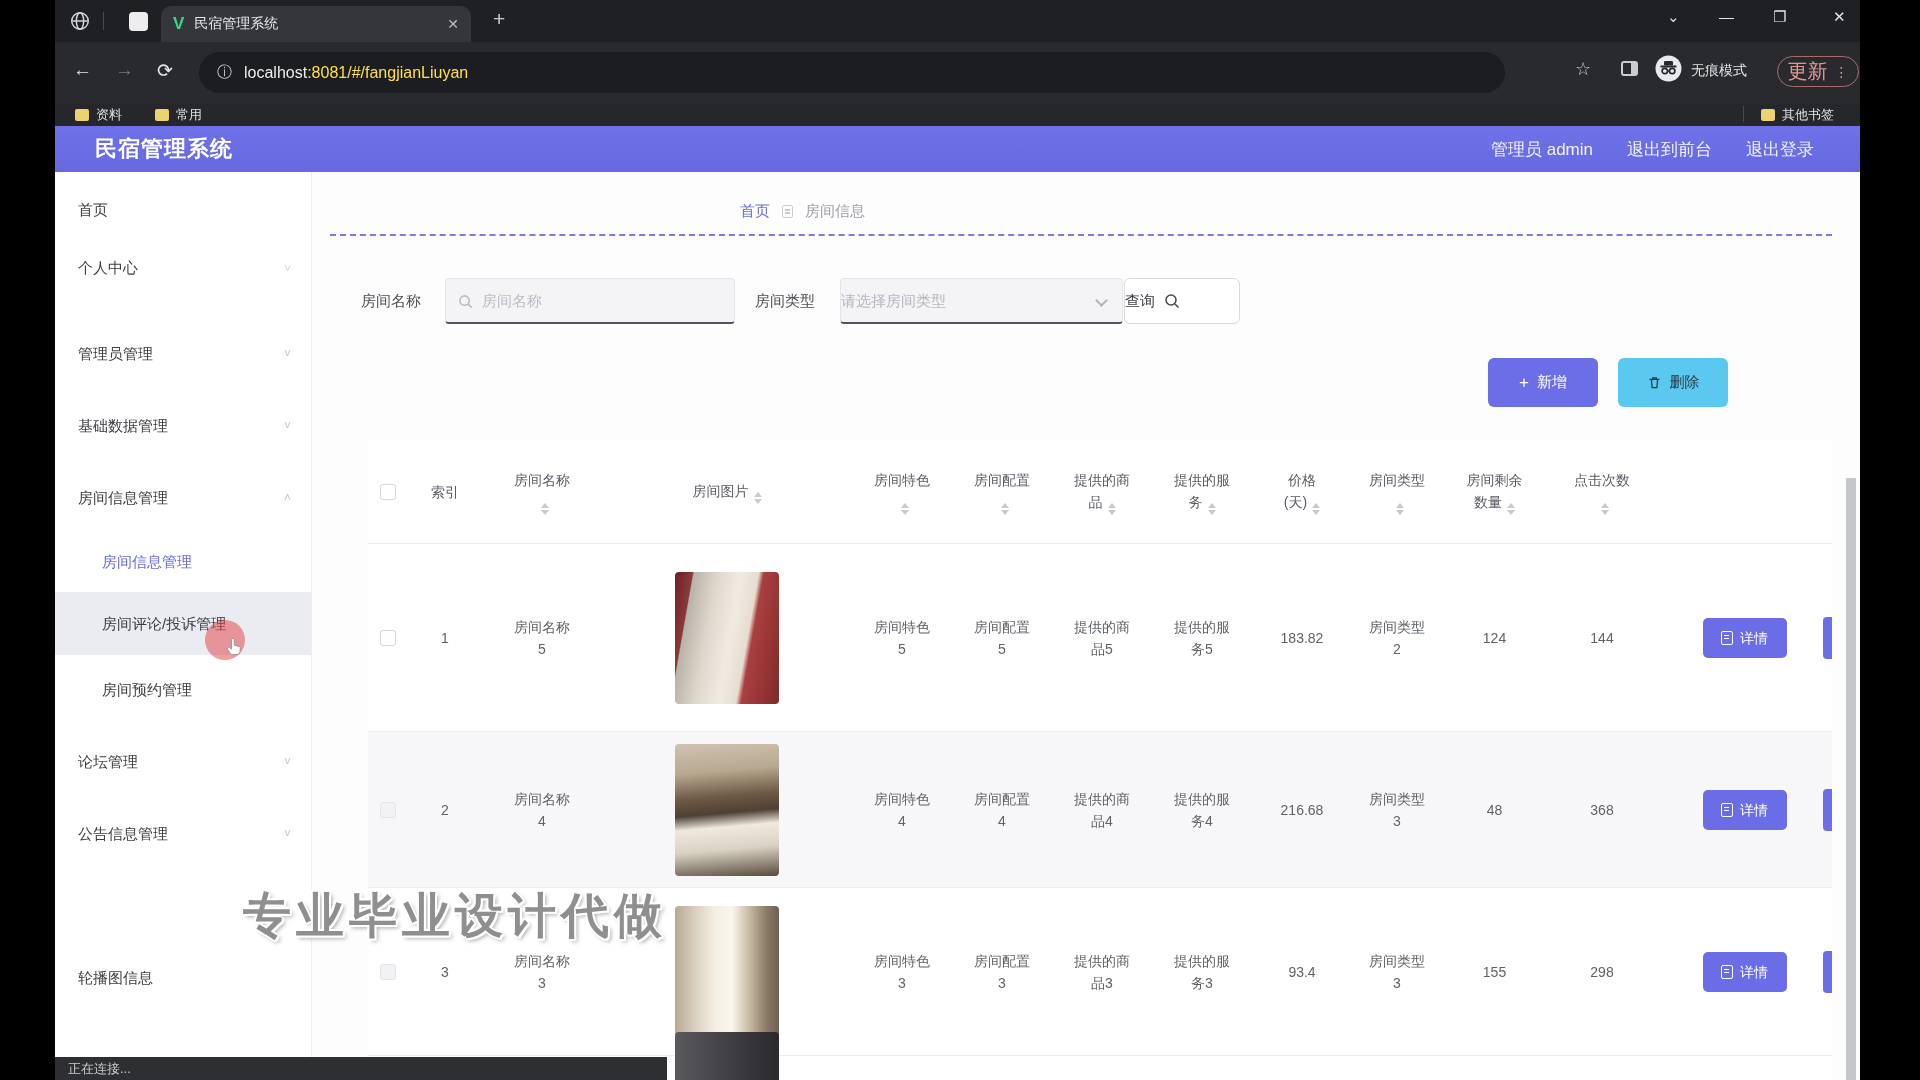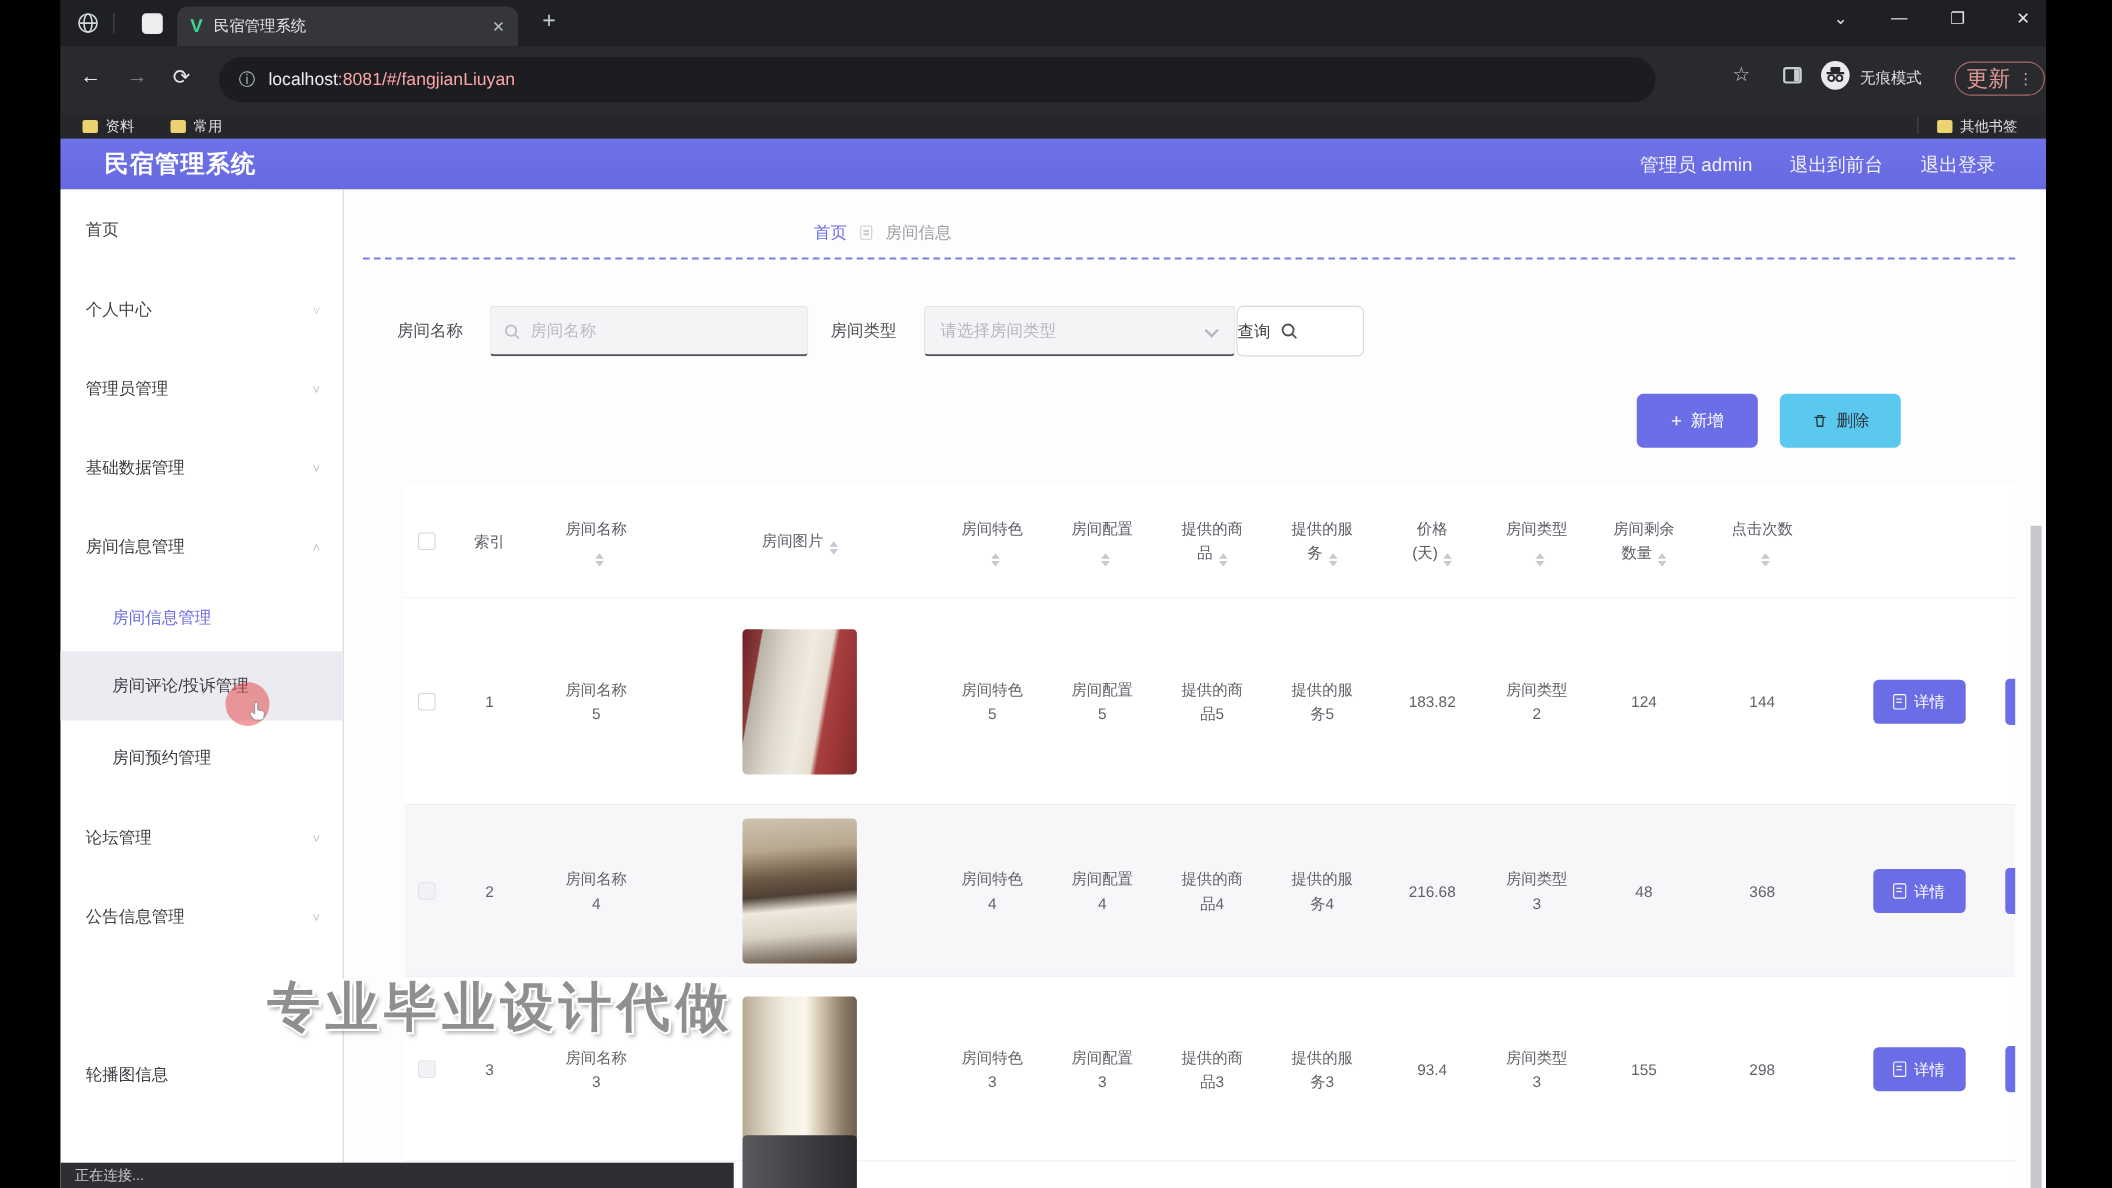--- a/index.html
+++ b/index.html
@@ -18,21 +18,21 @@
   .tab-x { color:#b9bcc2; font-size:14px; margin-left:8px; }
   .newtab { position:absolute; left:438px; top:7px; font-size:21px; color:#c6c9ce; }
   .winbtn { position:absolute; top:8px; font-size:15px; color:#e3e4e7; }
 
   
   .addressbar { position:absolute; left:0; top:42px; width:100%; height:62px; background:#292a2e; }
   .navic { position:absolute; top:17px; font-size:19px; color:#e5e6e9; }
   .urlpill { position:absolute; left:144px; top:10px; width:1306px; height:41px; background:#1c1d21; border-radius:21px; display:flex; align-items:center; padding:0 18px; }
   .info-i { color:#bfc2c8; font-size:15px; margin-right:12px; }
   .url-host { color:#eceded; font-size:16px; }
-  .url-path { color:#fca5a5; font-size:16px; }
+  .url-path { color:#fde047; font-size:16px; }
   .star { position:absolute; left:1520px; top:16px; font-size:18px; color:#c9ccd1; }
   .sidepanel { position:absolute; left:1566px; top:19px; width:17px; height:15px; border:2px solid #c9ccd1; border-radius:3px; }
   .sidepanel::after { content:""; position:absolute; right:0; top:0; width:5px; height:100%; background:#c9ccd1; }
   .incog { position:absolute; left:1600px; top:13px; }
   .incog-label { position:absolute; left:1636px; top:20px; font-size:14px; color:#e2e3e6; }
   .updatepill { position:absolute; left:1722px; top:14px; width:82px; height:31px; border:1px solid #a96a6c; border-radius:16px; display:flex; align-items:center; justify-content:center; gap:7px; }
   .update-txt { color:#e09a96; font-size:20px; }
   .kebab { color:#e09a96; font-size:14px; }
 
   
@@ -62,21 +62,21 @@
   .bc-sep::after { content:""; position:absolute; left:2px; top:3px; width:5px; height:1.5px; background:#c3c3ca; box-shadow:0 3px 0 #c3c3ca; }
   .bc-cur { color:#9da0a8; }
   .dashline { position:absolute; left:18px; top:62px; width:1502px; border-top:2px dashed #7b7ce0; }
 
   .searchrow { position:absolute; left:0; top:106px; width:100%; height:48px; }
   .f-label { position:absolute; top:0; height:46px; line-height:46px; font-size:15px; color:#4f5056; }
   .f-input { position:absolute; left:133px; top:0; width:290px; height:46px; background:#f4f4f7; border:1px solid #e4e4ea; border-bottom:2px solid #54545c; border-radius:4px; }
   .f-input svg { position:absolute; left:12px; top:15px; }
   .f-input input { position:absolute; left:0; top:0; width:100%; height:100%; border:none; outline:none; background:transparent; padding-left:36px; font-size:15px; color:#555; font-family:inherit; }
   .f-input input::placeholder { color:#b9bcc4; }
-  .f-select { position:absolute; left:528px; top:0; width:283px; height:46px; background:#f4f4f7; border:1px solid #e4e4ea; border-bottom:2px solid #54545c; border-radius:4px; line-height:44px; padding-left:14px; font-size:15px; color:#b4b7c0; }
+  .f-select { position:absolute; left:528px; top:0; width:283px; height:46px; background:#f4f4f7; border:1px solid #e4e4ea; border-bottom:2px solid #54545c; border-radius:4px; line-height:44px; font-size:15px; color:#b4b7c0; }
   .chev { position:absolute; right:16px; top:17px; width:9px; height:9px; border-right:2px solid #b0b3ba; border-bottom:2px solid #b0b3ba; transform:rotate(45deg); }
   .querybtn { position:absolute; left:812px; top:0; width:116px; height:46px; background:#fff; border:1px solid #d8d8de; border-radius:6px; display:flex; align-items:center; justify-content:flex-start; gap:9px; font-size:15px; color:#3a3a40; cursor:pointer; }
 
   .addbtn { position:absolute; left:1176px; top:186px; width:110px; height:49px; background:#6c6ee7; border-radius:6px; color:#fff; font-size:15px; display:flex; align-items:center; justify-content:center; gap:8px; cursor:pointer; }
   .addbtn .plus { font-size:17px; }
   .delbtn { position:absolute; left:1306px; top:186px; width:110px; height:49px; background:#5bc8f0; border-radius:6px; color:#2b3a42; font-size:15px; display:flex; align-items:center; justify-content:center; gap:8px; cursor:pointer; }
 
   
   .tbl { position:absolute; left:56px; top:268px; width:1464px; }
   .trow { display:flex; align-items:center; border-bottom:1px solid #ececf2; background:#fff; }
@@ -188,21 +188,21 @@
       <span class="app-title">民宿管理系统</span>
       <div class="hdr-right">
         <span>管理员 admin</span>
         <span>退出到前台</span>
         <span>退出登录</span>
       </div>
     </div>
 
     <div class="sidebar">
       <div class="side-item" style="top:18px;"><span>首页</span></div>
-      <div class="side-item" style="top:90px;font-family:Liberation Serif, serif;"><span>个人中心</span><span class="side-arrow">˅</span></div>
+      <div class="side-item" style="top:76px;font-family:Liberation Serif, serif;"><span>个人中心</span><span class="side-arrow">˅</span></div>
       <div class="side-item" style="top:162px;"><span>管理员管理</span><span class="side-arrow">˅</span></div>
       <div class="side-item" style="top:234px;"><span>基础数据管理</span><span class="side-arrow">˅</span></div>
       <div class="side-item" style="top:306px;"><span>房间信息管理</span><span class="side-arrow">˄</span></div>
       <div class="side-item sub active" style="top:370px;"><span>房间信息管理</span></div>
       <div class="side-item sub hovered" style="top:420px;"><span>房间评论/投诉管理</span></div>
       <div class="side-item sub" style="top:498px;"><span>房间预约管理</span></div>
       <div class="side-item" style="top:570px;"><span>论坛管理</span><span class="side-arrow">˅</span></div>
       <div class="side-item" style="top:642px;"><span>公告信息管理</span><span class="side-arrow">˅</span></div>
       <div class="side-item" style="top:786px;"><span>轮播图信息</span></div>
     </div>

